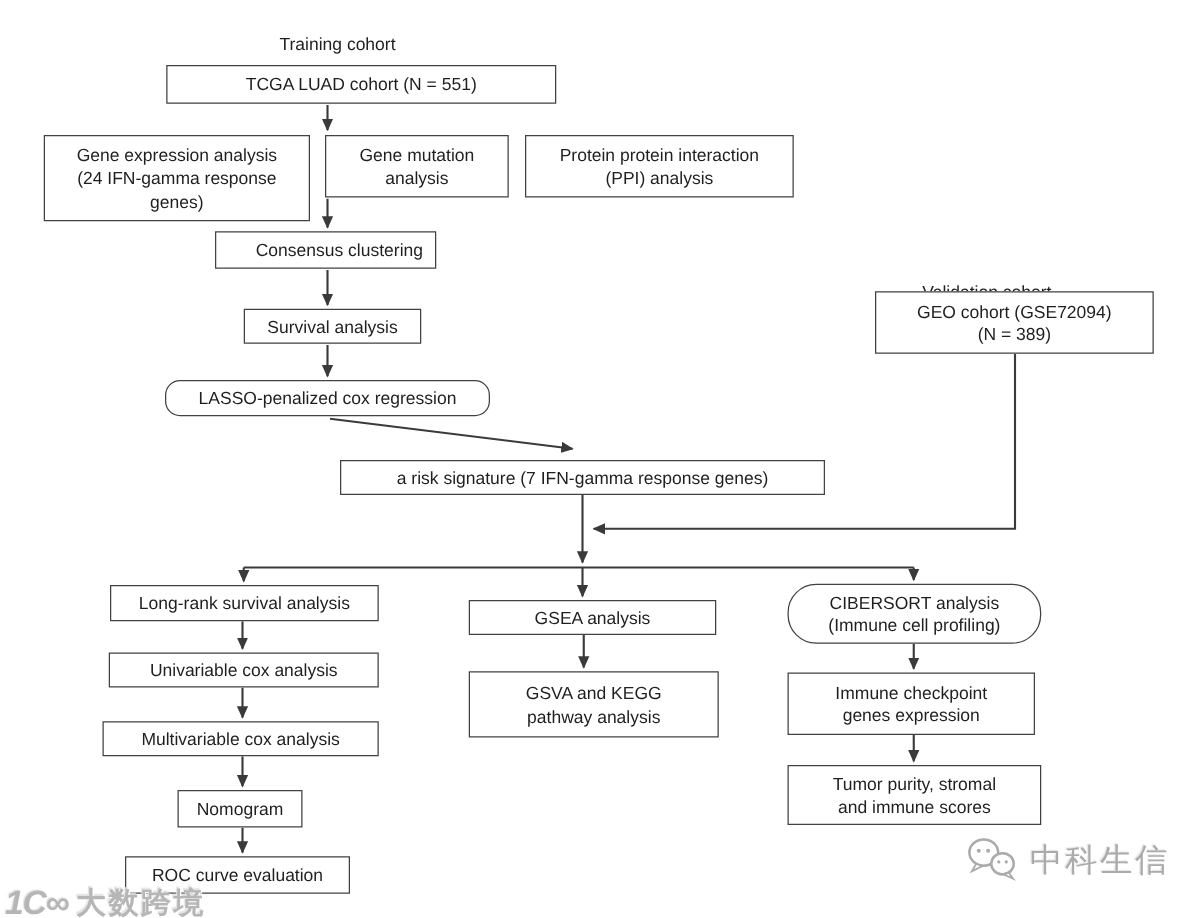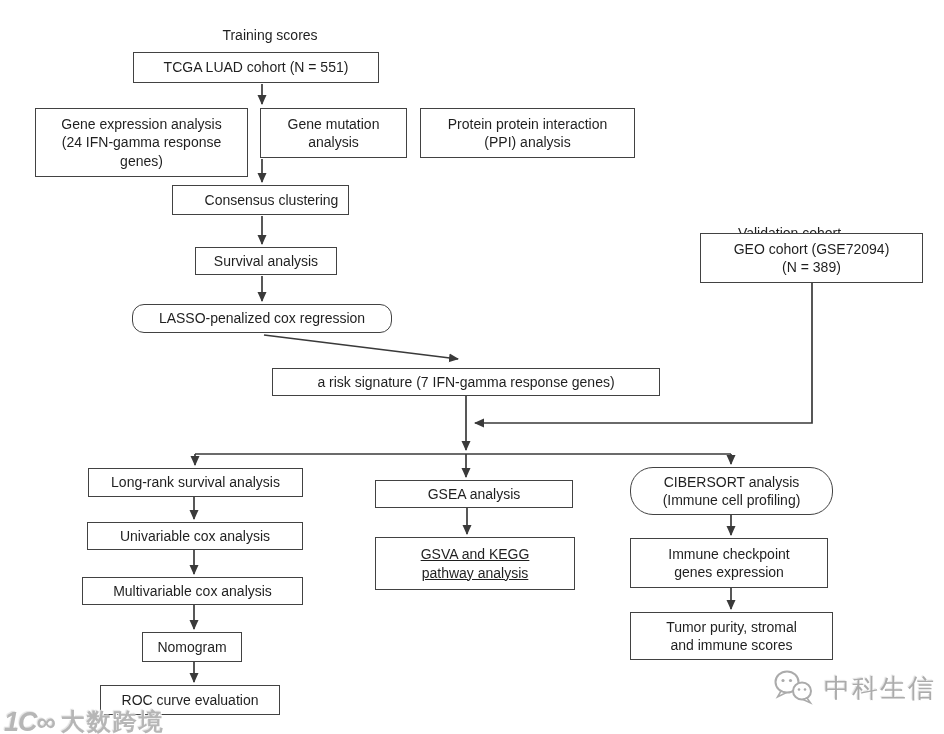--- a/index.html
+++ b/index.html
@@ -26,36 +26,36 @@
     padding:1px 2px;
   }
   .cohort-label{
     position:absolute;
     color:#1f1f1f;
     font-size:14px;
     text-align:center;
     white-space:nowrap;
   }
   
-  #b-tcga{left:133px;top:52px;width:246px;height:31px;}
+  #b-tcga{left:133px;top:52px;width:312px;height:31px;}
   #b-geneexp{left:35px;top:108px;width:213px;height:69px;}
   #b-genemut{left:260px;top:108px;width:147px;height:50px;}
   #b-ppi{left:420px;top:108px;width:215px;height:50px;}
   #b-consensus{left:172px;top:185px;width:177px;height:30px;padding-left:24px;}
   #b-survival{left:195px;top:247px;width:142px;height:28px;}
   #b-lasso{left:132px;top:304px;width:260px;height:29px;border-radius:12px;}
   #b-risk{left:272px;top:368px;width:388px;height:28px;}
   #b-geo{left:700px;top:233px;width:223px;height:50px;}
   #b-longrank{left:88px;top:468px;width:215px;height:29px;}
   #b-univar{left:87px;top:522px;width:216px;height:28px;}
   #b-multivar{left:82px;top:577px;width:221px;height:28px;}
   #b-nomogram{left:142px;top:632px;width:100px;height:30px;}
   #b-roc{left:100px;top:685px;width:180px;height:30px;}
   #b-gsea{left:375px;top:480px;width:198px;height:28px;}
-  #b-gsva{left:375px;top:537px;width:200px;height:53px;text-decoration:underline;}
+  #b-gsva{left:375px;top:537px;width:200px;height:53px;}
   #b-cibersort{left:630px;top:467px;width:203px;height:48px;border-radius:23px;}
   #b-checkpoint{left:630px;top:538px;width:198px;height:50px;}
   #b-tumor{left:630px;top:612px;width:203px;height:48px;}
   #lbl-training{left:133px;top:27px;width:274px;}
   #lbl-validation{left:678px;top:211px;width:223px;margin-top:14px;}
 
   #connector-layer{
     position:absolute;left:0;top:0;width:944px;height:734px;
     pointer-events:none;
   }
@@ -108,21 +108,21 @@
       <line x1="194" y1="497" x2="194" y2="519" marker-end="url(#ah)"></line>
       <line x1="194" y1="550" x2="194" y2="574" marker-end="url(#ah)"></line>
       <line x1="194" y1="605" x2="194" y2="629" marker-end="url(#ah)"></line>
       <line x1="194" y1="662" x2="194" y2="682" marker-end="url(#ah)"></line>
       <line x1="467" y1="508" x2="467" y2="534" marker-end="url(#ah)"></line>
       <line x1="731" y1="515" x2="731" y2="535" marker-end="url(#ah)"></line>
       <line x1="731" y1="588" x2="731" y2="609" marker-end="url(#ah)"></line>
     </g>
   </svg>
 
-  <div class="cohort-label" id="lbl-training">Training scores</div>
+  <div class="cohort-label" id="lbl-training">Training cohort</div>
   <div class="cohort-label" id="lbl-validation">Validation cohort</div>
 
   <div class="box" id="b-tcga">TCGA LUAD cohort (N = 551)</div>
   <div class="box" id="b-geneexp">Gene expression analysis
 (24 IFN-gamma response
 genes)</div>
   <div class="box" id="b-genemut">Gene mutation
 analysis</div>
   <div class="box" id="b-ppi">Protein protein interaction
 (PPI) analysis</div>

